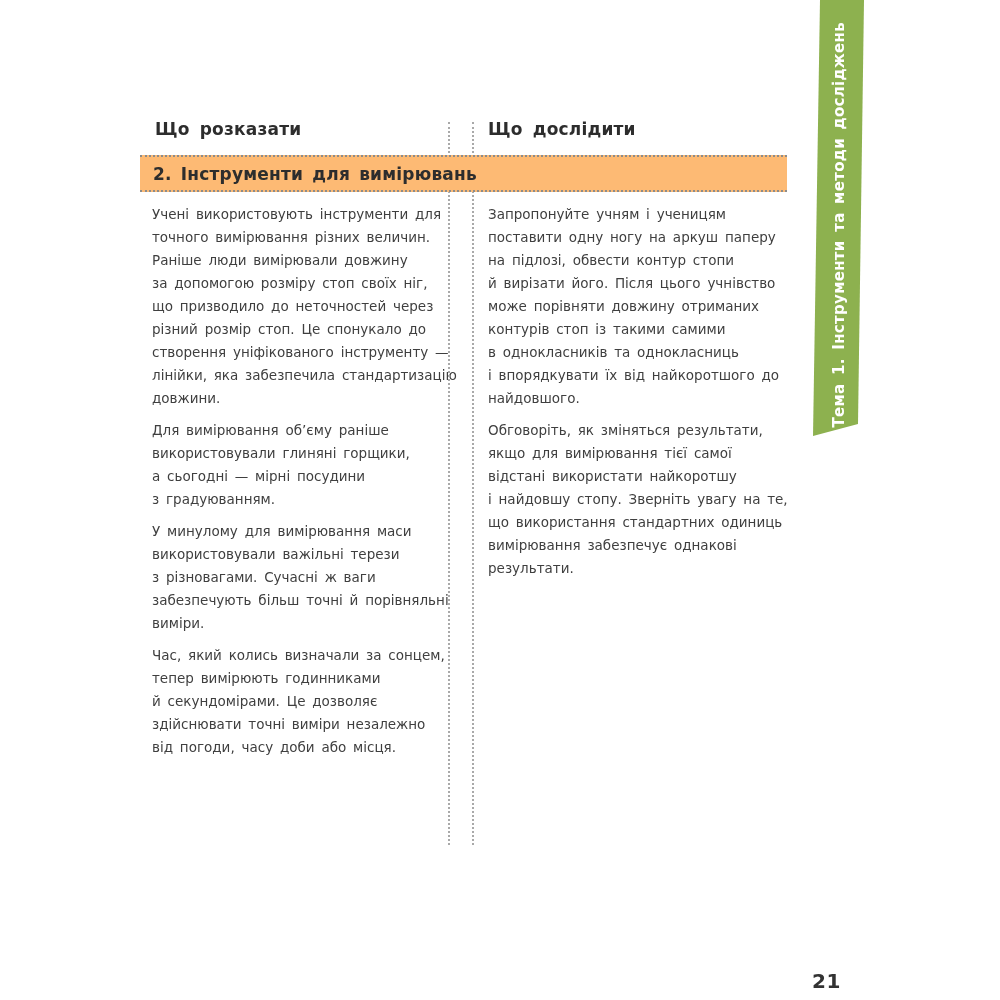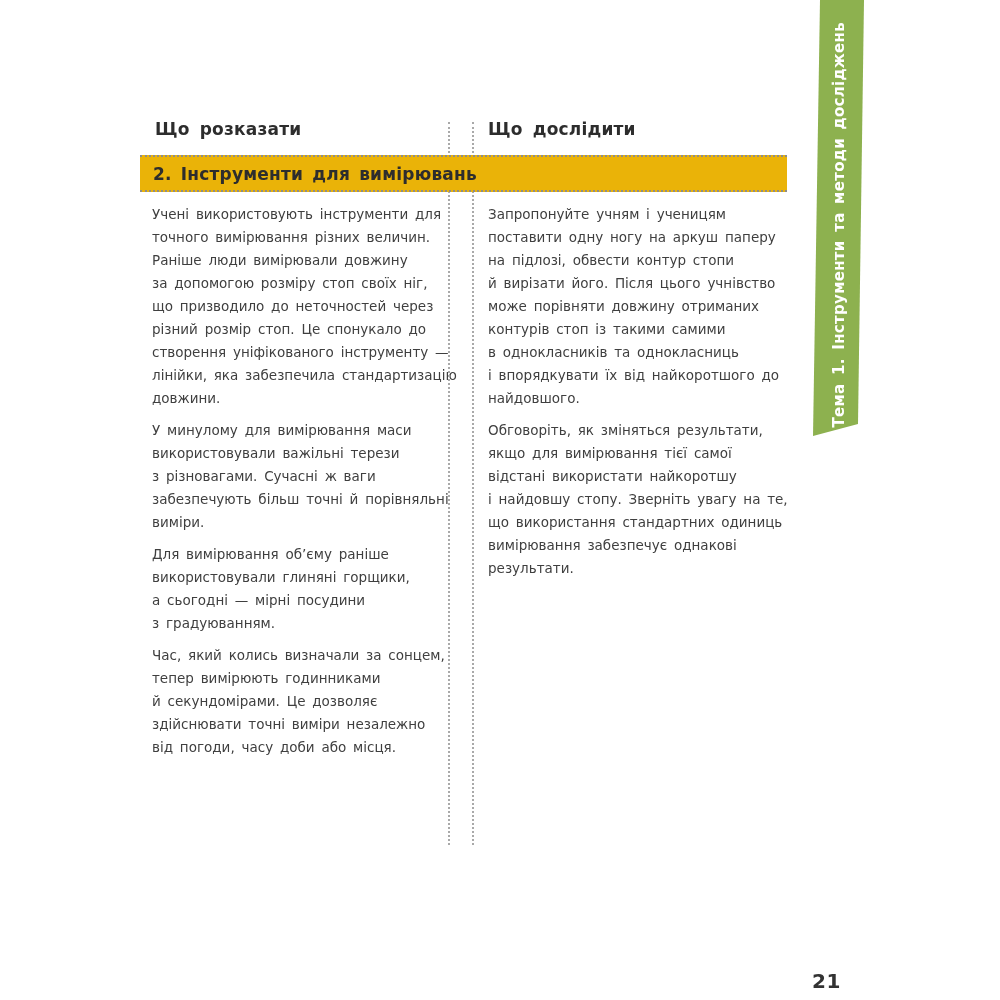--- a/index.html
+++ b/index.html
@@ -34,21 +34,21 @@
   }
   .divider.d1 { left: 448px; }
   .divider.d2 { left: 472px; }
 
   .section-band {
     position: absolute;
     left: 140px;
     top: 155px;
     width: 647px;
     height: 37px;
-    background: #eab308;
+    background: #fdba74;
     border-top: 2px dotted #8c8c8c;
     border-bottom: 2px dotted #8c8c8c;
     display: flex;
     align-items: center;
     z-index: 2;
   }
   .section-band .title {
     padding-left: 13px;
     font-size: 17px;
     font-weight: bold;
@@ -124,29 +124,29 @@
 <div class="column left">
   <div class="para">Учені використовують інструменти для
 точного вимірювання різних величин.
 Раніше люди вимірювали довжину
 за допомогою розміру стоп своїх ніг,
 що призводило до неточностей через
 різний розмір стоп. Це спонукало до
 створення уніфікованого інструменту —
 лінійки, яка забезпечила стандартизацію
 довжини.</div>
+  <div class="para">Для вимірювання об’єму раніше
+використовували глиняні горщики,
+а сьогодні — мірні посудини
+з градуюванням.</div>
   <div class="para">У минулому для вимірювання маси
 використовували важільні терези
 з різновагами. Сучасні ж ваги
 забезпечують більш точні й порівняльні
 виміри.</div>
-  <div class="para">Для вимірювання об’єму раніше
-використовували глиняні горщики,
-а сьогодні — мірні посудини
-з градуюванням.</div>
   <div class="para">Час, який колись визначали за сонцем,
 тепер вимірюють годинниками
 й секундомірами. Це дозволяє
 здійснювати точні виміри незалежно
 від погоди, часу доби або місця.</div>
 </div>
 
 <div class="column right">
   <div class="para">Запропонуйте учням і ученицям
 поставити одну ногу на аркуш паперу

